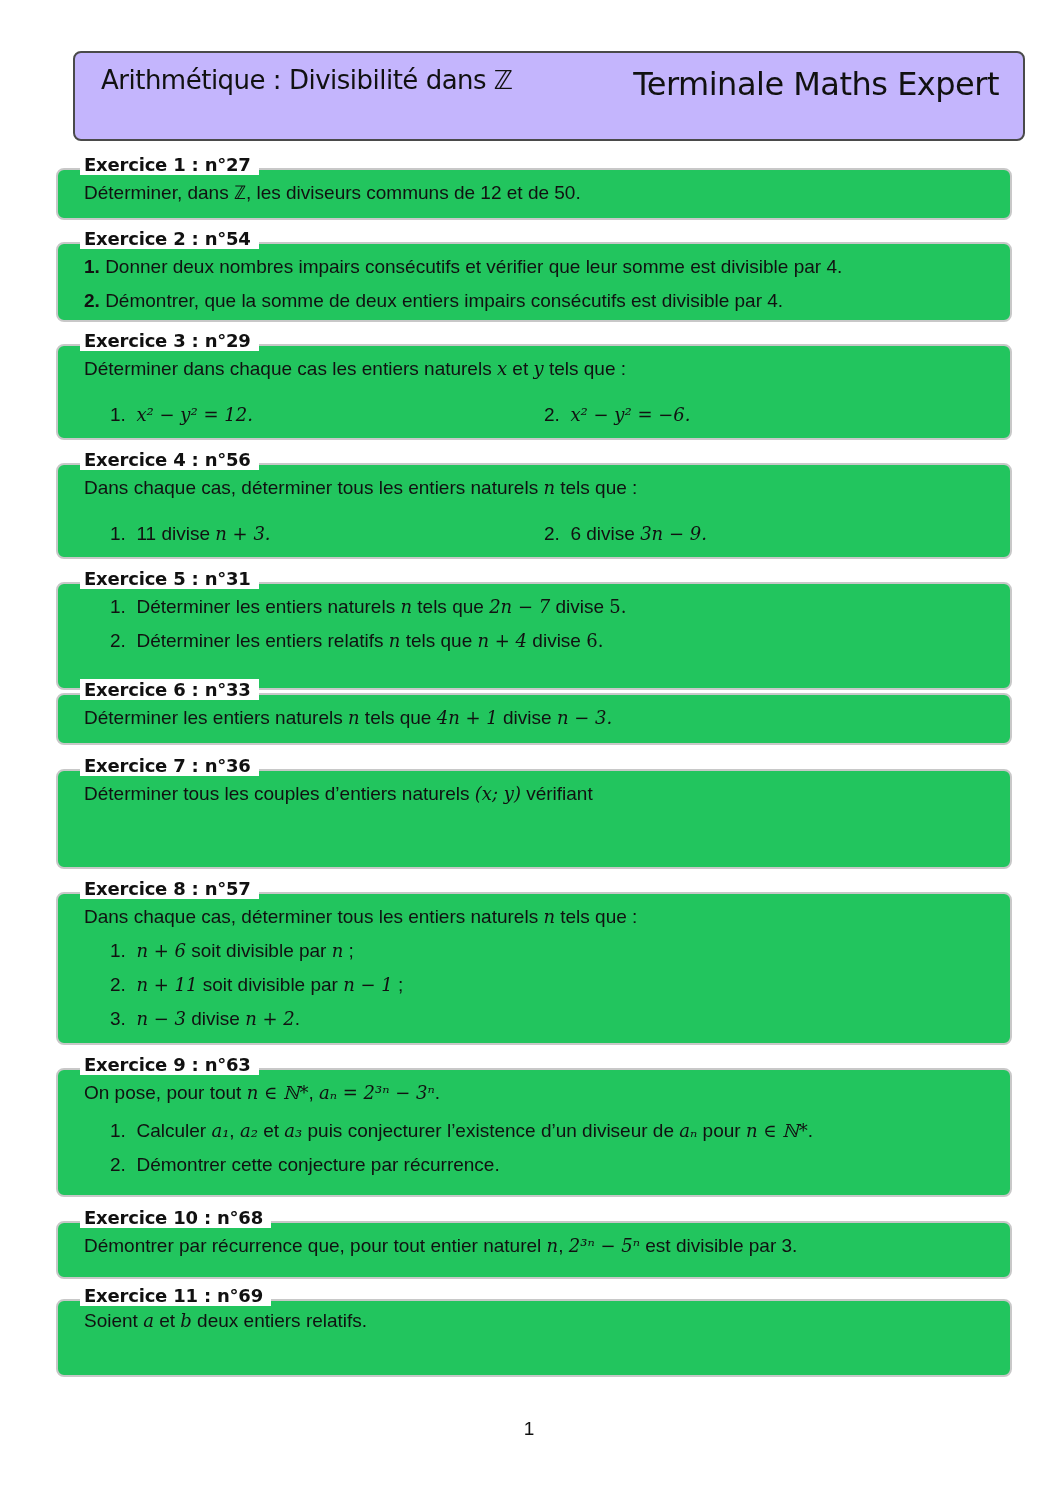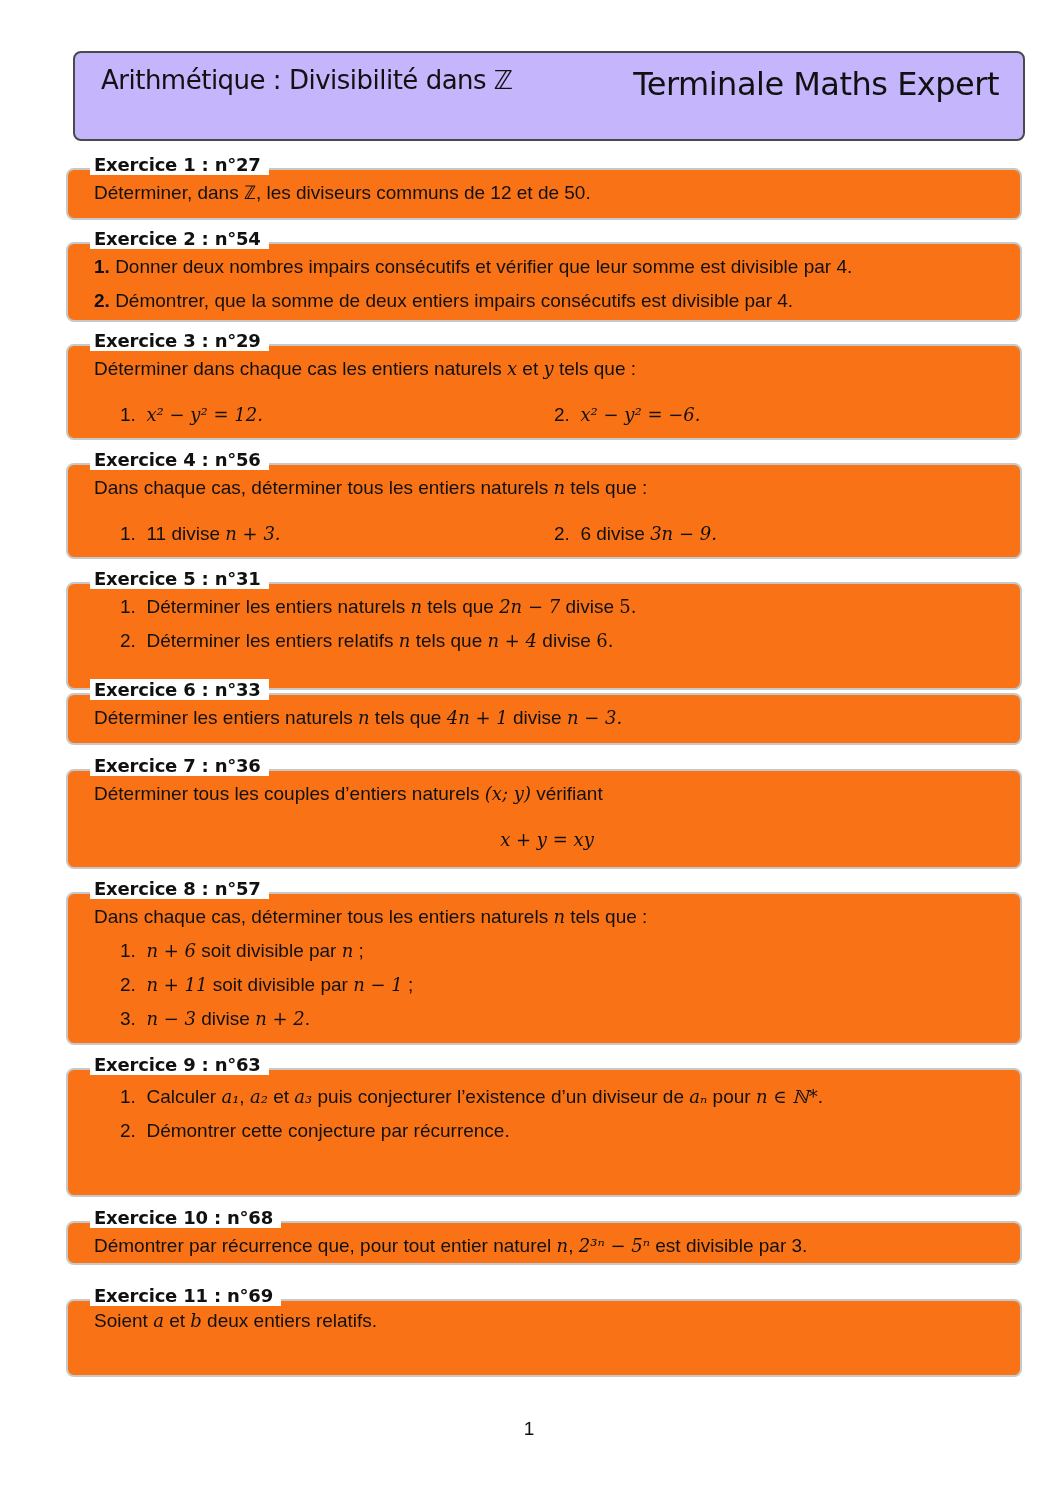--- a/index.html
+++ b/index.html
@@ -9,23 +9,23 @@
       position: absolute; left: 51px; top: 51px; width: 952px; height: 90px;
       border: 2.5px solid #4a4a4a; border-radius: 8px; background: #c4b5fd;
       box-sizing: border-box;
       margin-left: 22px;
     }
     .header-title { position: absolute; left: 26px; top: 12px; font-size: 26px;
       font-family: "DejaVu Sans", sans-serif; font-weight: normal; letter-spacing: -0.5px; color: #111; }
     .header-level { position: absolute; right: 24px; top: 12px; font-size: 32px;
       font-family: "DejaVu Sans", sans-serif; letter-spacing: -0.5px; color: #111; }
     .ex {
-      position: absolute; left: 66px; width: 956px;
+      position: absolute; left: 56px; width: 956px;
       border: 2px solid #c8c8c8; border-radius: 8px; box-sizing: border-box;
-      background: #f97316;
+      background: #22c55e;
     }
     .ex-title {
       position: absolute; left: 22px; top: -16px; background: #fff; padding: 0 8px 0 4px;
       font-family: "DejaVu Sans", sans-serif; font-weight: bold; font-size: 18px; color: #111;
       letter-spacing: -0.2px;
     }
     .ex-body { position: absolute; left: 26px; top: 8px; right: 20px; font-size: 19px; line-height: 34px; }
     .line { white-space: nowrap; }
     .m { font-family: "DejaVu Serif", serif; font-style: italic; font-size: 18px; }
     .mr { font-family: "DejaVu Serif", serif; font-size: 18px; }
@@ -91,43 +91,43 @@
   <div class="ex-title">Exercice 6 : n°33</div>
   <div class="ex-body" style="top:6px;">
     <div class="line"><span>Déterminer les entiers naturels </span><span class="m">n</span><span> tels que </span><span class="m">4n + 1</span><span> divise </span><span class="m">n − 3.</span></div>
   </div>
 </div>
 
 <div class="ex" style="top:769px;height:100px;">
   <div class="ex-title">Exercice 7 : n°36</div>
   <div class="ex-body" style="top:6px;">
     <div class="line"><span>Déterminer tous les couples d’entiers naturels </span><span class="m">(x; y)</span><span> vérifiant</span></div>
-    <div class="line center-eq" style="margin-top:12px;"><span class="m">x + y = xy</span></div>
   </div>
 </div>
 
 <div class="ex" style="top:892px;height:153px;">
   <div class="ex-title">Exercice 8 : n°57</div>
   <div class="ex-body" style="top:6px;">
     <div class="line"><span>Dans chaque cas, déterminer tous les entiers naturels </span><span class="m">n</span><span> tels que :</span></div>
     <div class="line num-item"><span>1.</span>&nbsp; <span class="m">n + 6</span><span> soit divisible par </span><span class="m">n</span><span> ;</span></div>
     <div class="line num-item"><span>2.</span>&nbsp; <span class="m">n + 11</span><span> soit divisible par </span><span class="m">n − 1</span><span> ;</span></div>
     <div class="line num-item"><span>3.</span>&nbsp; <span class="m">n − 3</span><span> divise </span><span class="m">n + 2</span><span>.</span></div>
   </div>
 </div>
 
 <div class="ex" style="top:1068px;height:129px;">
   <div class="ex-title">Exercice 9 : n°63</div>
   <div class="ex-body" style="top:6px;">
+    <div class="line"><span>On pose, pour tout </span><span class="m">n ∈ ℕ*</span><span>, </span><span class="m">aₙ = 2³ⁿ − 3ⁿ</span><span>.</span></div>
     <div class="line num-item" style="margin-top:4px;"><span>1.</span>&nbsp; <span>Calculer </span><span class="m">a₁</span><span>, </span><span class="m">a₂</span><span> et </span><span class="m">a₃</span><span> puis conjecturer l’existence d’un diviseur de </span><span class="m">aₙ</span><span> pour </span><span class="m">n ∈ ℕ*</span><span>.</span></div>
     <div class="line num-item"><span>2.</span>&nbsp; <span>Démontrer cette conjecture par récurrence.</span></div>
   </div>
 </div>
 
-<div class="ex" style="top:1221px;height:44px;">
+<div class="ex" style="top:1221px;height:58px;">
   <div class="ex-title">Exercice 10 : n°68</div>
   <div class="ex-body" style="top:6px;">
     <div class="line"><span>Démontrer par récurrence que, pour tout entier naturel </span><span class="m">n</span><span>, </span><span class="m">2³ⁿ − 5ⁿ</span><span> est divisible par 3.</span></div>
   </div>
 </div>
 
 <div class="ex" style="top:1299px;height:78px;text-decoration:underline;">
   <div class="ex-title">Exercice 11 : n°69</div>
   <div class="ex-body" style="top:6px;line-height:28px;">
     <div class="line"><span>Soient </span><span class="m">a</span><span> et </span><span class="m">b</span><span> deux entiers relatifs.</span></div>

